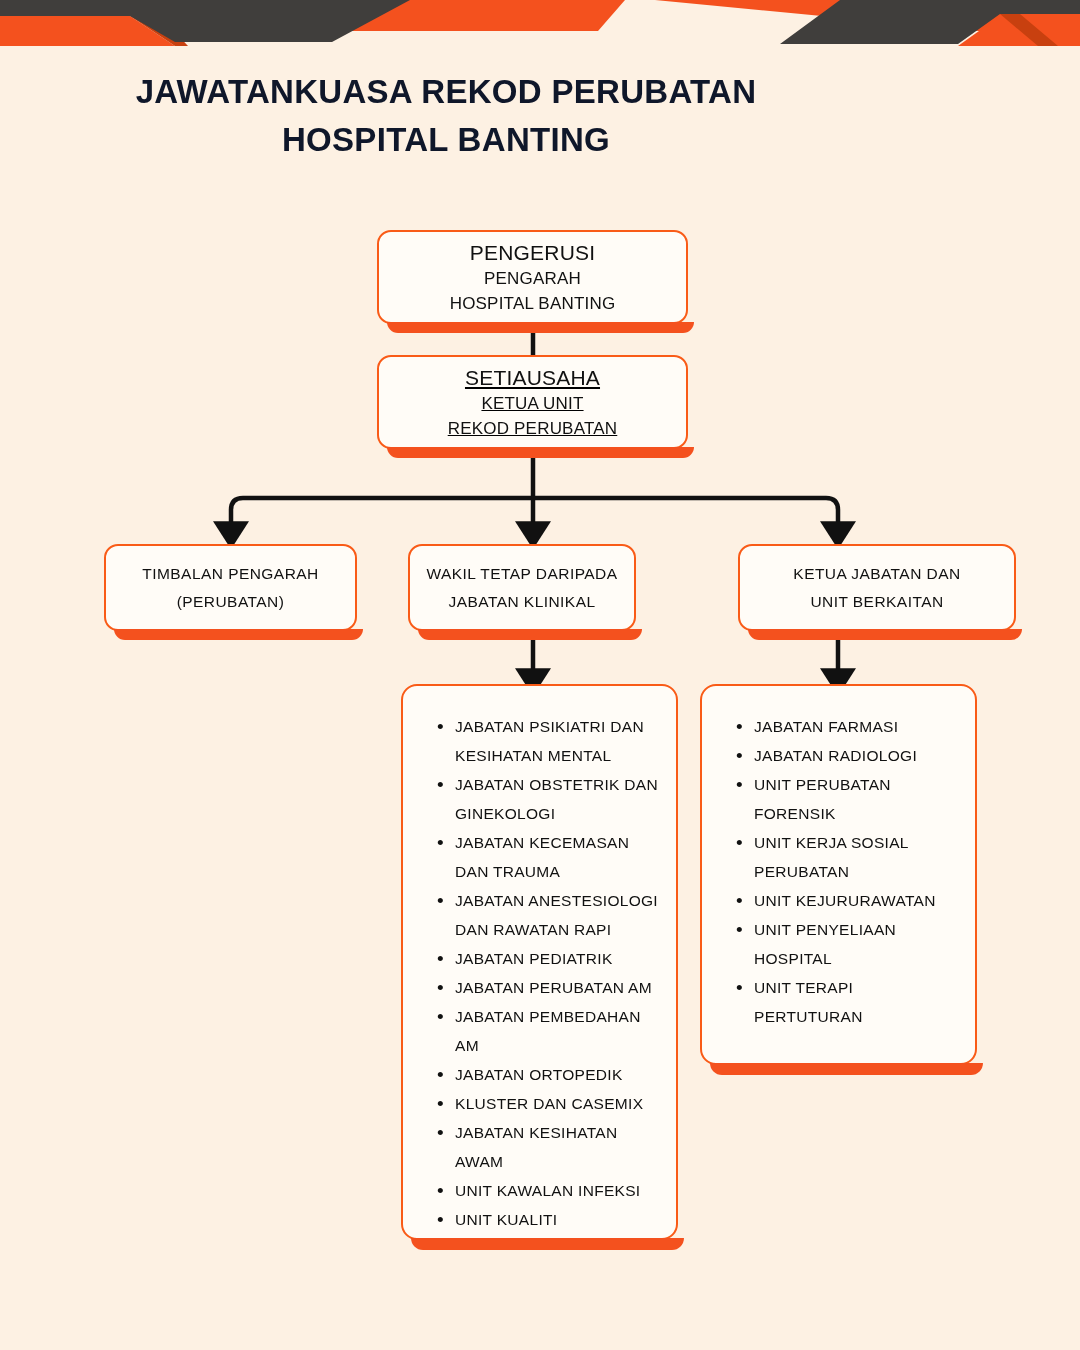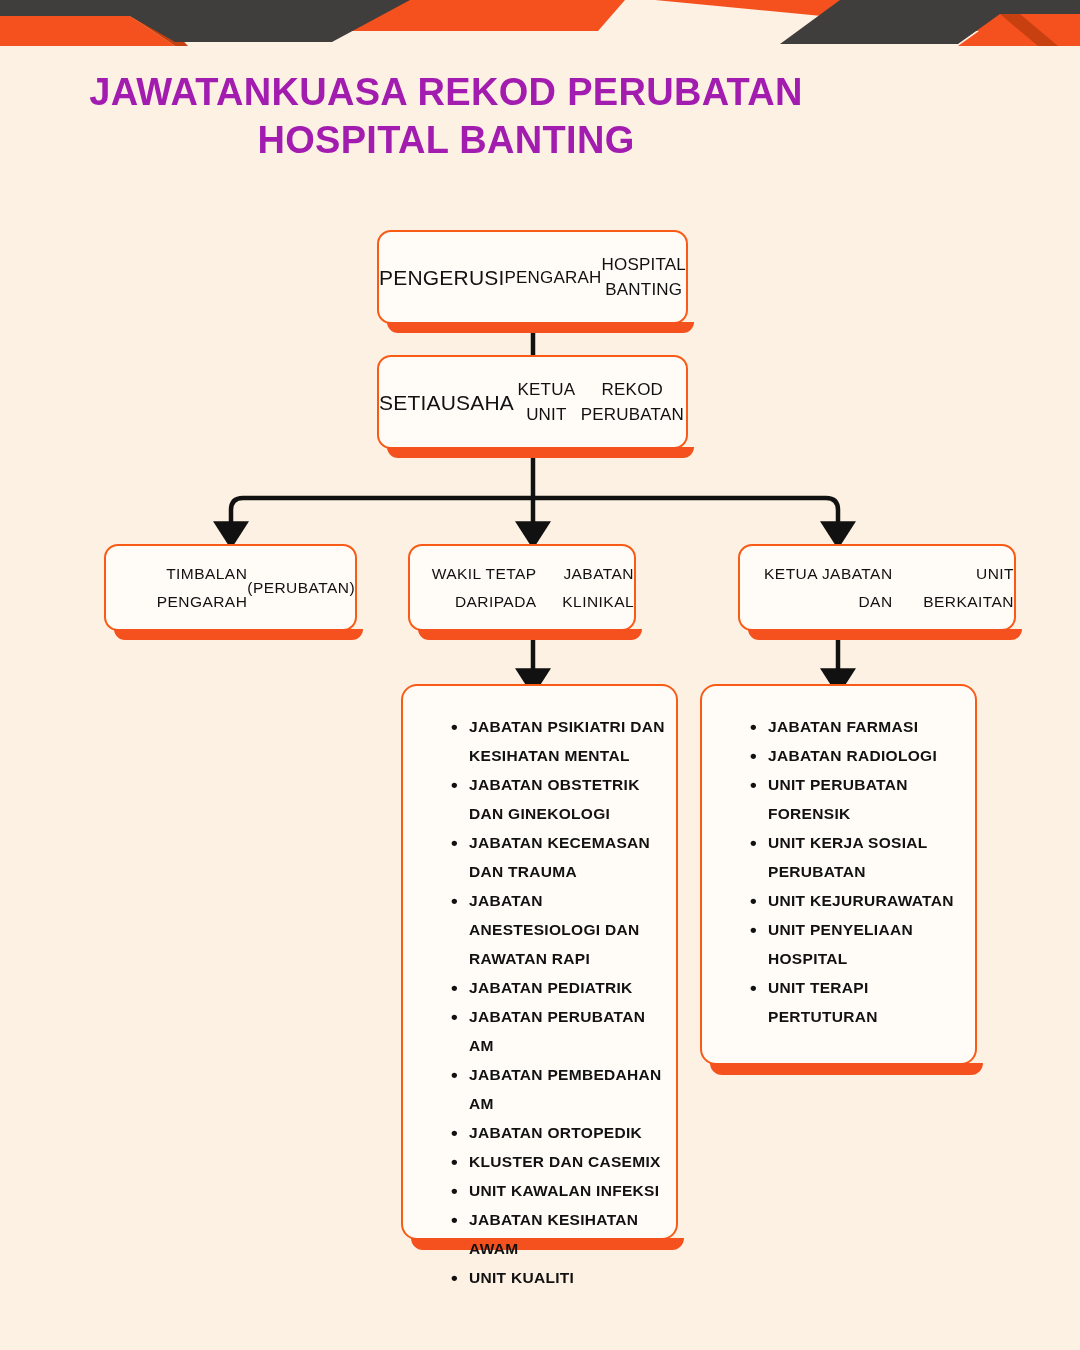--- a/index.html
+++ b/index.html
@@ -15,24 +15,24 @@
   #banner{
     position:absolute; left:0; top:0; width:1080px; height:52px;
     pointer-events:none;
   }
 
   
   #title{
     position:absolute; left:0; top:68px; width:892px;
     text-align:center;
     font-weight:bold;
-    font-size:38px;
+    font-size:33px;
     line-height:48px;
     letter-spacing:0.3px;
-    color:#a21caf;
+    color:#0f172a;
   }
   #title .line{ display:block; }
 
   
   #wires{
     position:absolute; left:0; top:0; width:1080px; height:1350px;
   }
 
   
   .node{
@@ -48,21 +48,21 @@
     left:8px; right:-8px;
     bottom:-11px;
     height:11px;
     background:#F4511E;
     border-radius:0 0 12px 12px;
     z-index:-1;
   }
 
   .node-inner{
     width:100%; height:100%;
-    display:flex; flex-direction:row;
+    display:flex; flex-direction:column;
     align-items:center; justify-content:center;
     text-align:center;
     color:#111111;
   }
 
   .hdr{ font-size:21px; line-height:27px; letter-spacing:0.2px; }
   .sub{ font-size:17px; line-height:25px; letter-spacing:0.2px; }
   .mid-line{ font-size:15.5px; line-height:28px; letter-spacing:0.45px;text-align:right; }
 
   
@@ -79,22 +79,21 @@
     left:8px; right:-8px;
     bottom:-12px;
     height:12px;
     background:#F4511E;
     border-radius:0 0 13px 13px;
     z-index:-1;
   }
   .listbox ul{
     list-style:none;
     margin:26px 0 13px 0;
-    padding:0 10px 0 48px;
-    font-weight:bold;
+    padding:0 10px 0 34px;
   }
   .listbox li{
     position:relative;
     font-size:15.5px;
     line-height:29px;
     letter-spacing:0.3px;
     color:#111111;
     padding-left:18px;
     margin-bottom:0;
   }
@@ -153,21 +152,21 @@
 </svg>
 
 <div class="node" style="left:377px; top:230px; width:311px; height:94px;">
   <div class="node-inner">
     <div class="hdr">PENGERUSI</div>
     <div class="sub">PENGARAH</div>
     <div class="sub">HOSPITAL BANTING</div>
   </div>
 </div>
 
-<div class="node" style="left:377px; top:355px; width:311px; height:94px;">
+<div class="node" style="left:377px; top:355px; width:311px; height:94px;text-decoration:underline;">
   <div class="node-inner">
     <div class="hdr">SETIAUSAHA</div>
     <div class="sub">KETUA UNIT</div>
     <div class="sub">REKOD PERUBATAN</div>
   </div>
 </div>
 
 <div class="node" style="left:104px; top:544px; width:253px; height:87px;">
   <div class="node-inner">
     <div class="mid-line">TIMBALAN PENGARAH</div>
@@ -193,22 +192,22 @@
   <ul>
       <li>JABATAN PSIKIATRI DAN KESIHATAN MENTAL</li>
       <li>JABATAN OBSTETRIK DAN GINEKOLOGI</li>
       <li>JABATAN KECEMASAN DAN TRAUMA</li>
       <li>JABATAN ANESTESIOLOGI DAN RAWATAN RAPI</li>
       <li>JABATAN PEDIATRIK</li>
       <li>JABATAN PERUBATAN AM</li>
       <li>JABATAN PEMBEDAHAN AM</li>
       <li>JABATAN ORTOPEDIK</li>
       <li>KLUSTER DAN CASEMIX</li>
+      <li>JABATAN KESIHATAN AWAM</li>
       <li>UNIT KAWALAN INFEKSI</li>
-      <li>JABATAN KESIHATAN AWAM</li>
       <li>UNIT KUALITI</li>
     </ul>
 </div>
 
 <div class="listbox" style="left:700px; top:684px; width:277px; height:381px;">
   <ul>
       <li>JABATAN FARMASI</li>
       <li>JABATAN RADIOLOGI</li>
       <li>UNIT PERUBATAN FORENSIK</li>
       <li>UNIT KERJA SOSIAL PERUBATAN</li>

